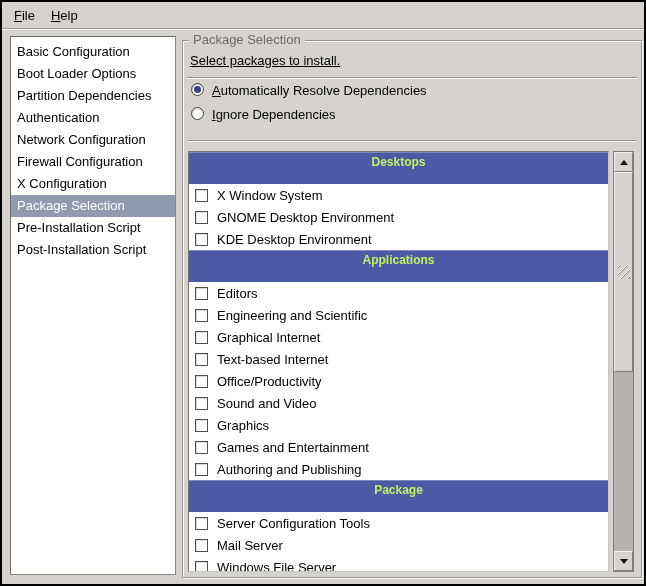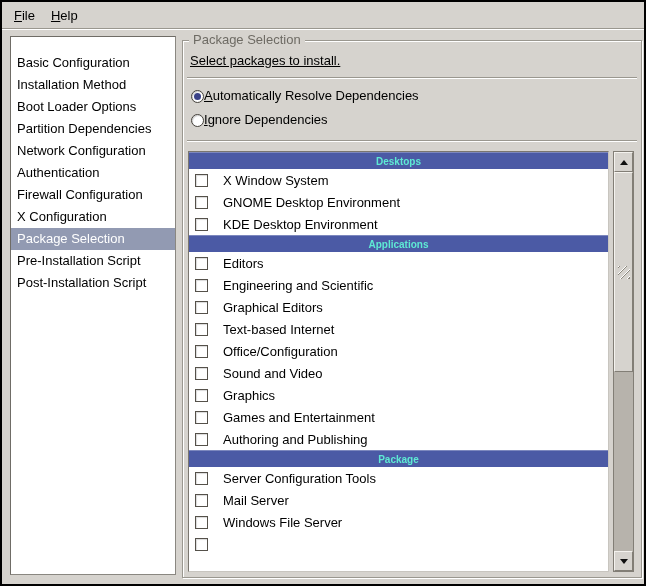--- a/index.html
+++ b/index.html
@@ -24,59 +24,59 @@
   
   .menubar{height:26px;display:flex;align-items:center;padding-left:4px;}
   .menu-item{padding:3px 8px;cursor:default;}
   .mn{text-decoration:underline;}
   .etch-h{height:2px;border-top:1px solid var(--etch-dark);border-bottom:1px solid var(--etch-light);}
   
   .sidebar{
     position:absolute;left:8px;top:34px;width:166px;height:539px;
     background:#fff;border:1px solid #8a8781;
     border-top-color:#6f6c66;border-left-color:#6f6c66;
-    padding-top:15px;overflow:hidden;
+    padding-top:4px;overflow:hidden;
   }
   .side-item{height:22px;line-height:22px;padding-left:6px;white-space:nowrap;cursor:default;}
   .side-item.selected{background:var(--selected-row);color:#fff;}
   
   .frame{
     position:absolute;left:180px;top:38px;width:460px;height:538px;
     border:1px solid var(--etch-dark);
     box-shadow:1px 1px 0 var(--etch-light), inset 1px 1px 0 var(--etch-light);
   }
   .frame-title{
     position:absolute;top:-9px;left:6px;background:var(--window-bg);
     padding:0 4px;color:#6e6b64;font-size:13px;line-height:16px;
   }
   .desc{position:absolute;left:7px;top:12px;text-decoration:underline;}
   .sep1{position:absolute;left:4px;right:4px;top:36px;}
   .sep2{position:absolute;left:4px;right:4px;top:99px;}
-  .radio-row{position:absolute;left:8px;display:flex;align-items:flex-end;gap:0;height:20px;cursor:default;}
+  .radio-row{position:absolute;left:8px;display:flex;align-items:flex-start;gap:8px;height:20px;cursor:default;}
   .radio-row.r1{top:42px;} .radio-row.r2{top:66px;}
   .radio{
     width:13px;height:13px;border:1px solid #44403a;border-radius:50%;
     background:#fff;display:inline-flex;align-items:center;justify-content:center;flex:0 0 auto;
     box-shadow:inset 1px 1px 1px rgba(0,0,0,.18);
   }
   .radio .dot{width:7px;height:7px;border-radius:50%;background:var(--radio-dot);display:none;}
   .radio.on .dot{display:block;}
   
   .list-wrap{position:absolute;left:5px;right:7px;top:110px;bottom:5px;display:flex;gap:4px;}
   .viewport{
     flex:1;background:#fff;overflow:hidden;
     border:1px solid var(--sunk-dark);
     border-bottom-color:#c8c5bf;border-right-color:#c8c5bf;
   }
   .pkg-header{
-    height:17px;line-height:20px;background:var(--header-blue);color:#5eead4;
-    font-weight:bold;font-size:10px;text-align:center;
+    height:32px;line-height:20px;background:var(--header-blue);color:#bef264;
+    font-weight:bold;font-size:12px;text-align:center;
     box-shadow:inset 0 1px 0 rgba(255,255,255,.28);
   }
-  .pkg-row{height:22px;display:flex;align-items:center;gap:15px;padding-left:6px;cursor:default;}
+  .pkg-row{height:22px;display:flex;align-items:center;gap:9px;padding-left:6px;cursor:default;}
   .checkbox{
     width:13px;height:13px;border:1px solid #55514a;background:#fff;flex:0 0 auto;
     box-shadow:inset 1px 1px 1px rgba(0,0,0,.15);
   }
   
   .scrollbar{
     width:21px;display:flex;flex-direction:column;
     background:var(--track);
     border:1px solid var(--bevel-dark);
   }
@@ -106,29 +106,28 @@
   <div class="menubar">
     <div class="menu-item"><span class="mn">F</span><span>ile</span></div>
     <div class="menu-item"><span class="mn">H</span><span>elp</span></div>
   </div>
   <div class="etch-h"></div>
 
   <div class="sidebar">
 
       <div class="side-item"><span>Basic Configuration</span></div>
 
-      <div class="side-item"><span>Installation Method</span></div>
 
       <div class="side-item"><span>Boot Loader Options</span></div>
 
       <div class="side-item"><span>Partition Dependencies</span></div>
 
+      <div class="side-item"><span>Authentication</span></div>
+
       <div class="side-item"><span>Network Configuration</span></div>
-
-      <div class="side-item"><span>Authentication</span></div>
 
       <div class="side-item"><span>Firewall Configuration</span></div>
 
       <div class="side-item"><span>X Configuration</span></div>
 
       <div class="side-item selected"><span>Package Selection</span></div>
 
       <div class="side-item"><span>Pre-Installation Script</span></div>
 
       <div class="side-item"><span>Post-Installation Script</span></div>
@@ -171,29 +170,29 @@
           <div class="pkg-row">
             <span class="checkbox"></span>
             <span>Editors</span>
           </div>
           <div class="pkg-row">
             <span class="checkbox"></span>
             <span>Engineering and Scientific</span>
           </div>
           <div class="pkg-row">
             <span class="checkbox"></span>
-            <span>Graphical Editors</span>
+            <span>Graphical Internet</span>
           </div>
           <div class="pkg-row">
             <span class="checkbox"></span>
             <span>Text-based Internet</span>
           </div>
           <div class="pkg-row">
             <span class="checkbox"></span>
-            <span>Office/Configuration</span>
+            <span>Office/Productivity</span>
           </div>
           <div class="pkg-row">
             <span class="checkbox"></span>
             <span>Sound and Video</span>
           </div>
           <div class="pkg-row">
             <span class="checkbox"></span>
             <span>Graphics</span>
           </div>
           <div class="pkg-row">

